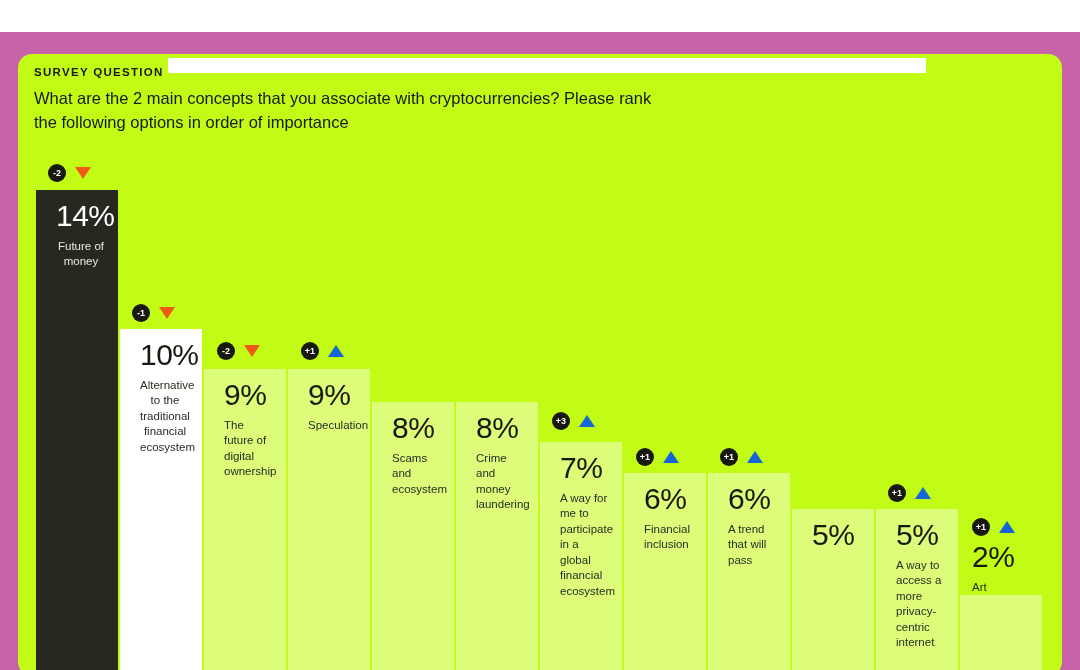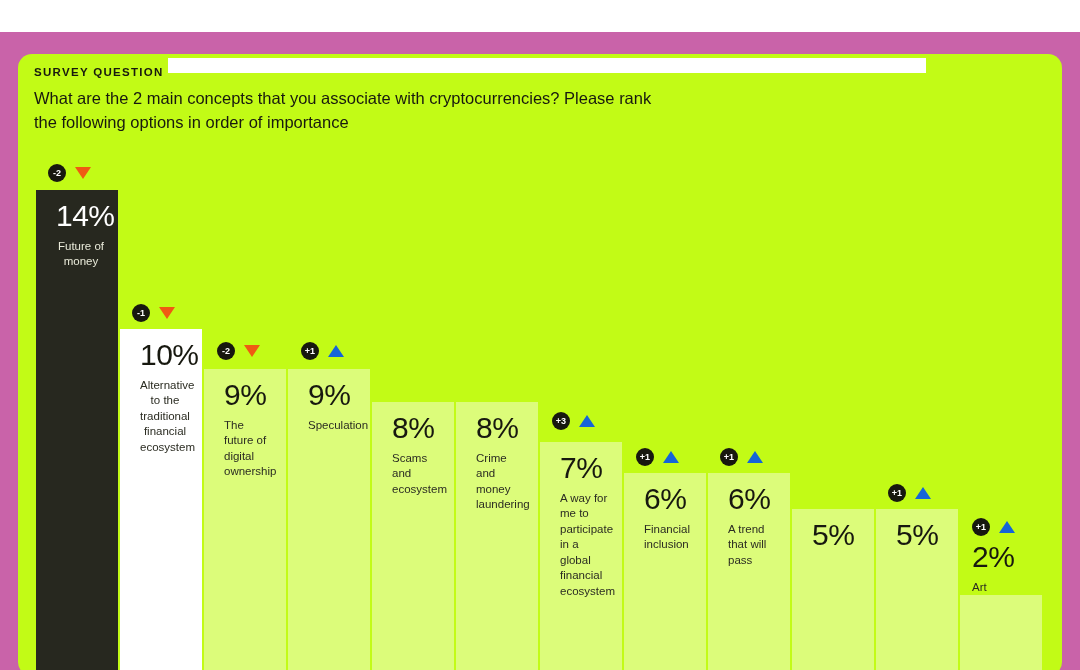--- a/index.html
+++ b/index.html
@@ -229,20 +229,21 @@
         </div>
         <div class="bar pale" style="left: 774px; width: 82px; height: 167px;">
           <div class="pct">5%</div>
         </div>
         <div class="badge-row" style="left: 870px; top: 430px;">
           <div class="rank-pill">+1</div>
           <div class="tri up"></div>
         </div>
         <div class="bar pale" style="left: 858px; width: 82px; height: 167px;">
           <div class="pct">5%</div>
+          <div class="lbl">A way to access a more privacy-centric internet</div>
         </div>
         <div class="badge-row" style="left: 954px; top: 464px;">
           <div class="rank-pill">+1</div>
           <div class="tri up"></div>
         </div>
         <div class="bar pale" style="left: 942px; width: 82px; height: 81px;"></div>
         <div class="float-text" style="left: 942px; width: 82px; top: 487px;">
           <div class="pct">2%</div>
           <div class="lbl">Art</div>
         </div>

